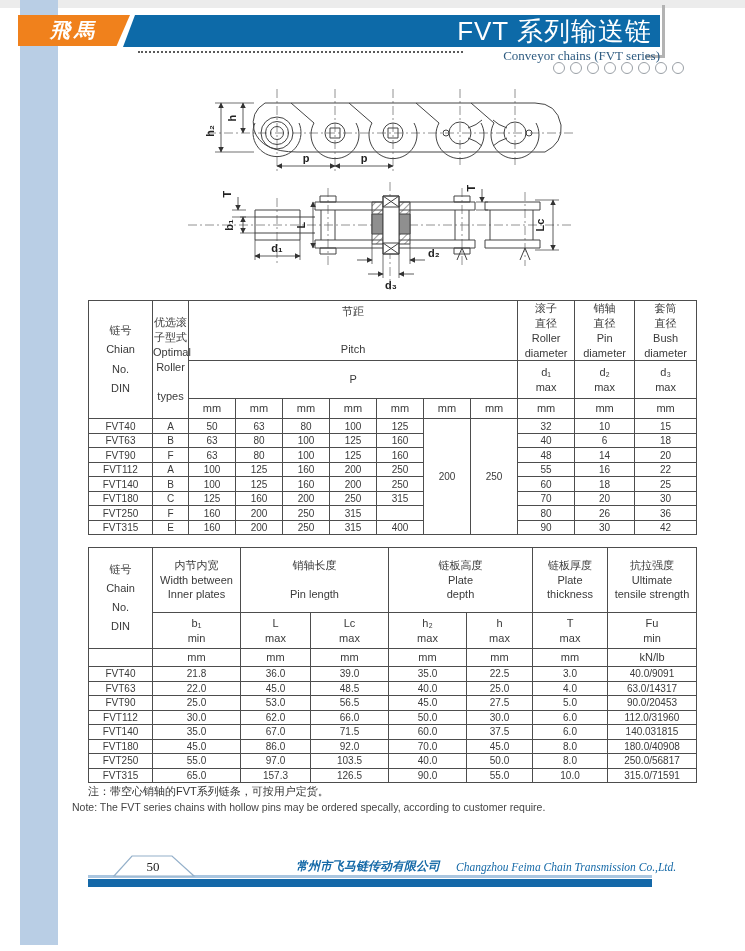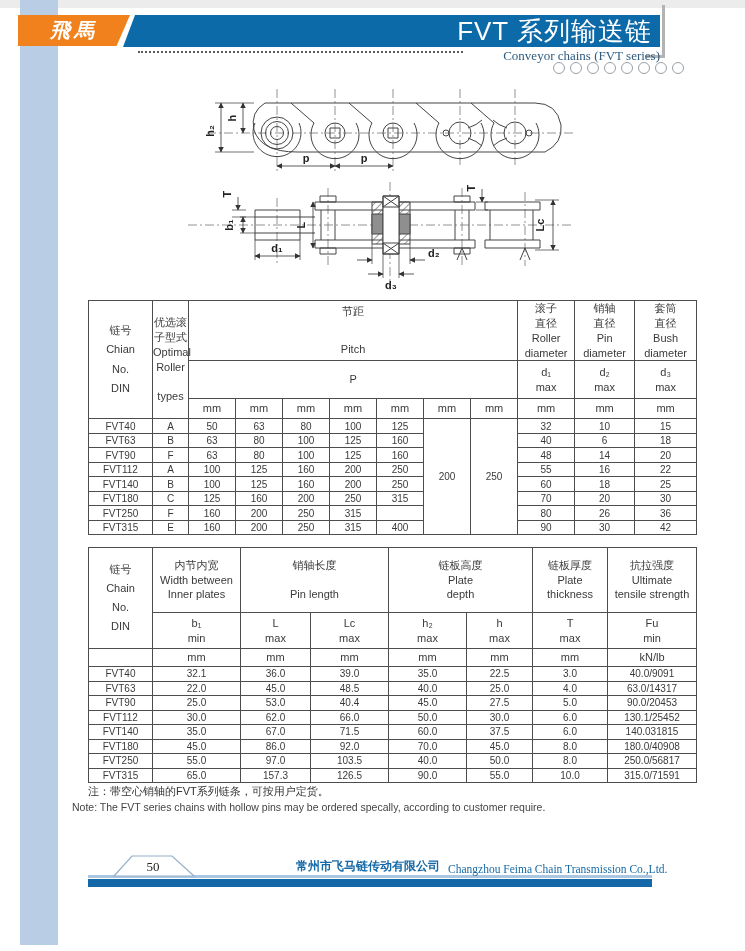--- a/index.html
+++ b/index.html
@@ -59,21 +59,21 @@
   .g1 { height:65px; } .g2r { height:36px; } .g3r { height:18px; }
 
   
   .note-zh { left:88px; top:784px; font-size:11px; color:#333; }
   .note-en { left:72px; top:801px; font-size:10.5px; color:#444; }
 
   
   .foot-thin { left:88px; top:875px; width:564px; height:3px; background:#aac6e0; }
   .foot-bar  { left:88px; top:879px; width:564px; height:8px; background:#1468a8; }
   .pageno-svg { left:110px; top:854px; }
-  .company { left:296px; top:858px; display:flex; gap:8px; align-items:flex-end; }
+  .company { left:296px; top:858px; display:flex; gap:16px; align-items:center;font-style:italic; }
   .company .zh { font-size:12px; font-weight:bold; color:#1569a7; }
   .company .en { font-size:11.5px; color:#1569a7;
     font-family:"Liberation Serif","DejaVu Serif",serif; }
 </style>
 </head>
 <body>
 
 <div class="page">
 
   <div class="abs topstrip"></div>
@@ -463,21 +463,21 @@
         <th>mm</th>
         <th>mm</th>
         <th>mm</th>
         <th>mm</th>
         <th>kN/lb</th>
       </tr>
     </thead>
     <tbody>
         <tr>
           <td>FVT40</td>
-          <td>32.1</td>
+          <td>21.8</td>
           <td>36.0</td>
           <td>39.0</td>
           <td>35.0</td>
           <td>22.5</td>
           <td>3.0</td>
           <td>40.0/9091</td>
         </tr>
         <tr>
           <td>FVT63</td>
           <td>22.0</td>
@@ -485,35 +485,35 @@
           <td>48.5</td>
           <td>40.0</td>
           <td>25.0</td>
           <td>4.0</td>
           <td>63.0/14317</td>
         </tr>
         <tr>
           <td>FVT90</td>
           <td>25.0</td>
           <td>53.0</td>
-          <td>40.4</td>
+          <td>56.5</td>
           <td>45.0</td>
           <td>27.5</td>
           <td>5.0</td>
           <td>90.0/20453</td>
         </tr>
         <tr>
           <td>FVT112</td>
           <td>30.0</td>
           <td>62.0</td>
           <td>66.0</td>
           <td>50.0</td>
           <td>30.0</td>
           <td>6.0</td>
-          <td>130.1/25452</td>
+          <td>112.0/31960</td>
         </tr>
         <tr>
           <td>FVT140</td>
           <td>35.0</td>
           <td>67.0</td>
           <td>71.5</td>
           <td>60.0</td>
           <td>37.5</td>
           <td>6.0</td>
           <td>140.031815</td>

